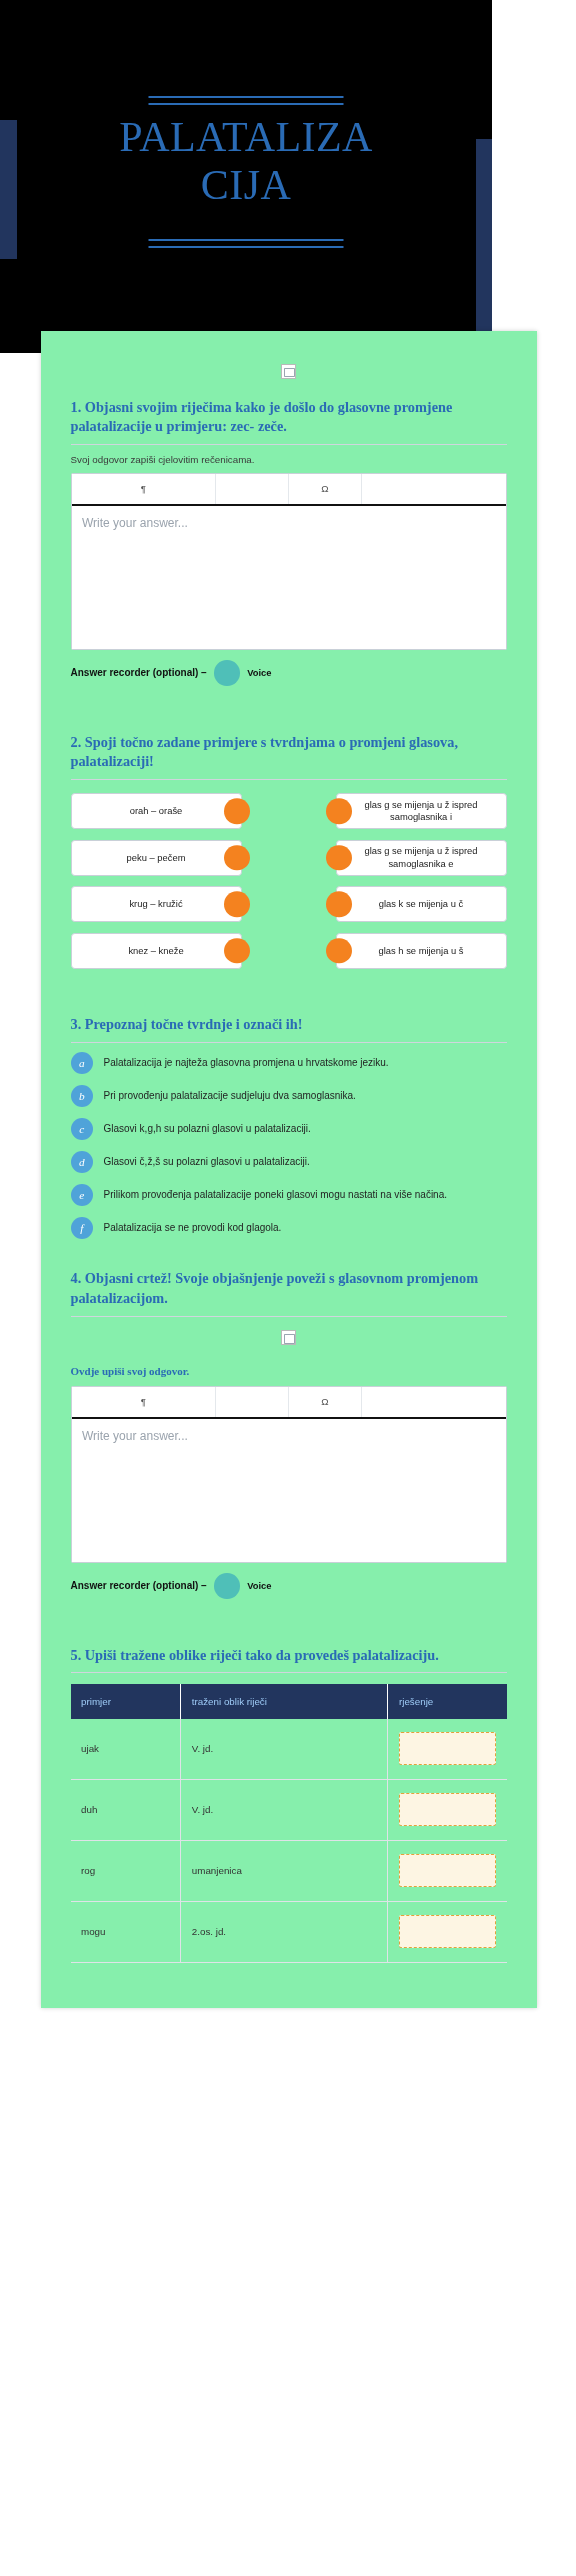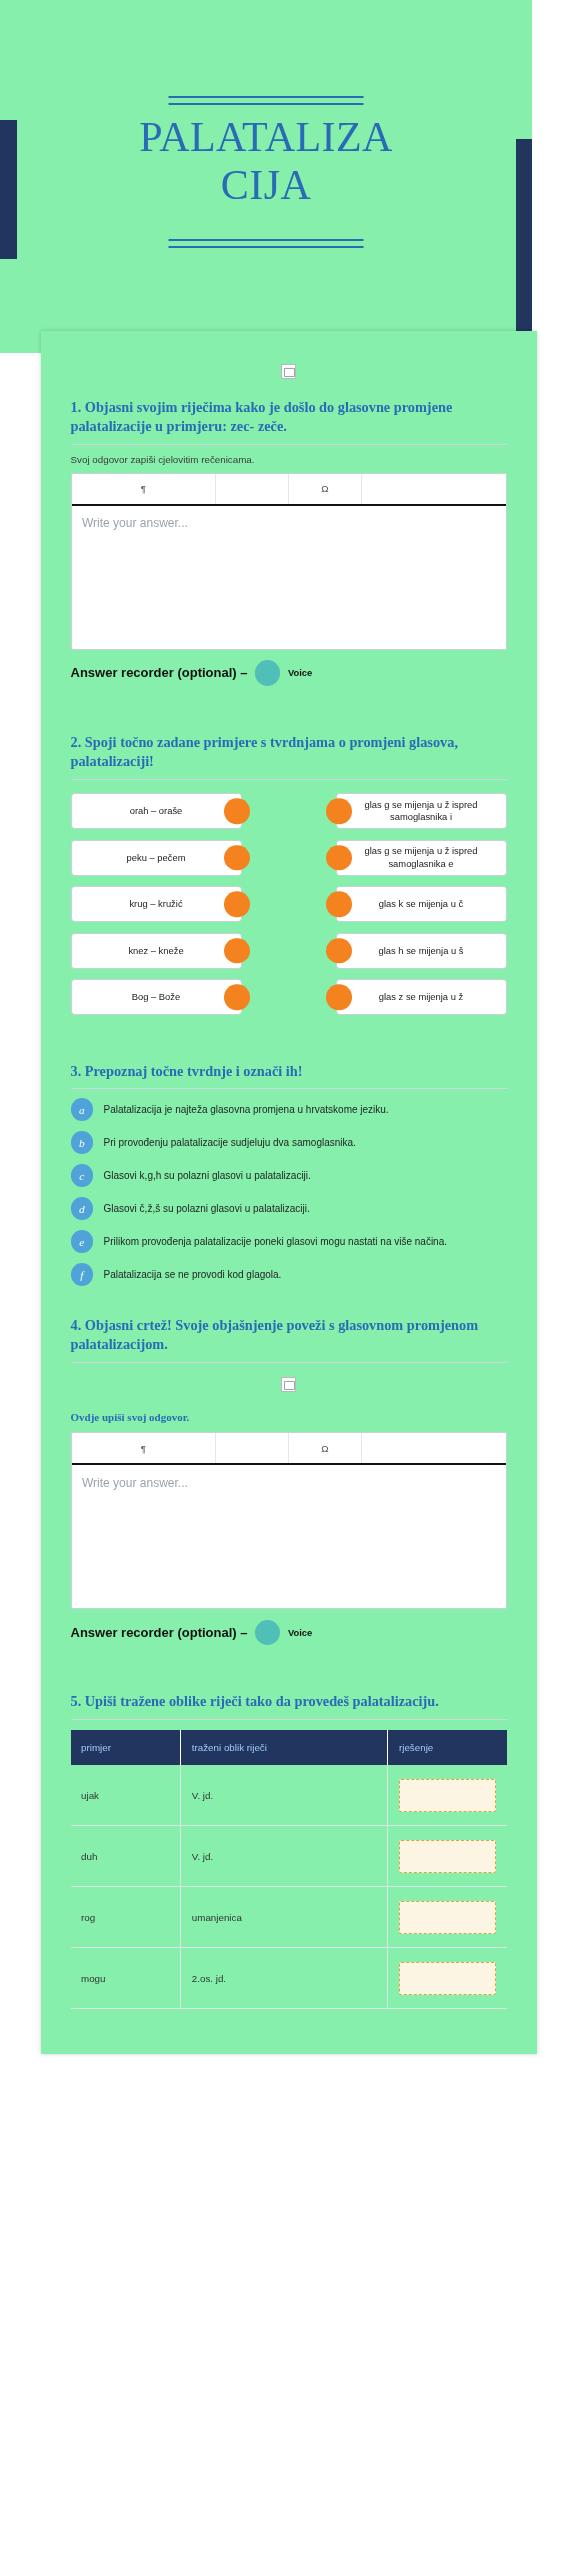--- a/index.html
+++ b/index.html
@@ -11,23 +11,23 @@
   body {
     width: 577px;
     min-height: 2576px;
     position: relative;
     background: #ffffff;
   }
 
   
   .banner {
     position: relative;
-    width: 532px;
+    width: 492px;
     height: 353px;
-    background: #86efac;
+    background: #000000;
     overflow: hidden;
   }
   .banner-left-bar {
     position: absolute;
     left: 0; top: 120px;
     width: 16.5px; height: 139px;
     background: #22355e;
   }
   .banner-right-bar {
     position: absolute;
@@ -141,21 +141,21 @@
   }
 
   
   .recorder {
     display: flex;
     align-items: center;
     gap: 7.5px;
     margin: 4.5px 0 0 0;
   }
   .recorder-label {
-    font-size: 13px;
+    font-size: 10px;
     font-weight: bold;
     color: #111;
   }
   .recorder-dot {
     width: 25.5px; height: 25.5px;
     border-radius: 50%;
     background: #4fbfb8;
   }
   .recorder-voice {
     font-size: 9.4px;
@@ -357,30 +357,20 @@
       <div class="match-left">
         <span>knez – kneže</span>
         <span class="knob"></span>
       </div>
       <div class="match-right">
         <span class="knob"></span>
         <span>glas h se mijenja u š</span>
       </div>
     </div>
 
-    <div class="match-row">
-      <div class="match-left">
-        <span>Bog – Bože</span>
-        <span class="knob"></span>
-      </div>
-      <div class="match-right">
-        <span class="knob"></span>
-        <span>glas z se mijenja u ž</span>
-      </div>
-    </div>
 
   </div>
 
   <div class="spacer-l"></div>
 
   <h2 class="q">3. Prepoznaj točne tvrdnje i označi ih!</h2>
   <hr class="q-rule">
 
   <div>
     <div class="choice">

